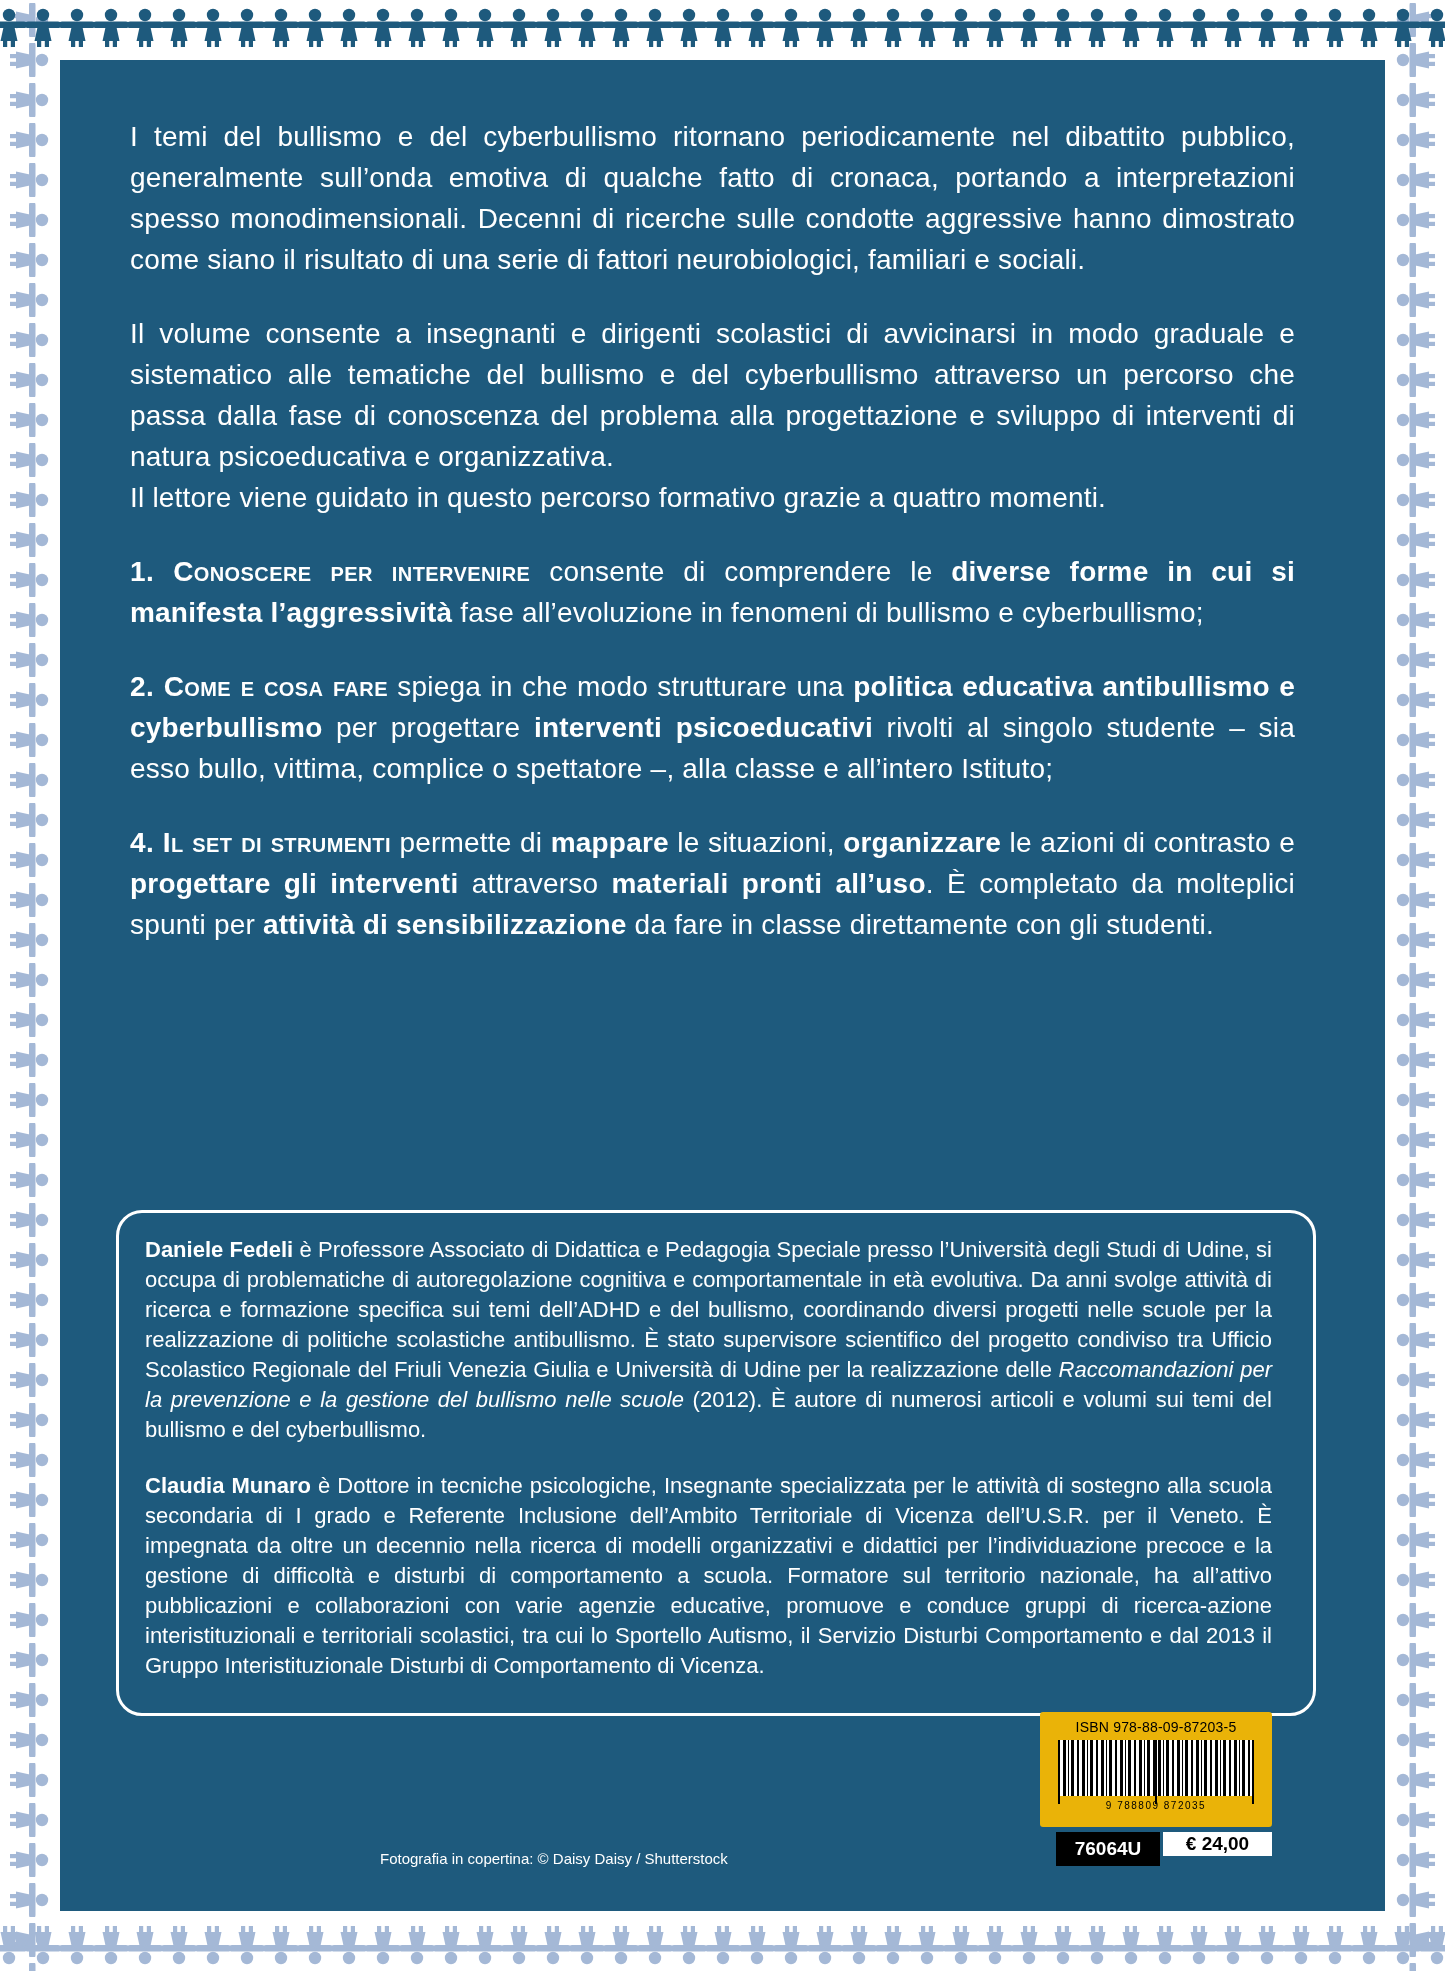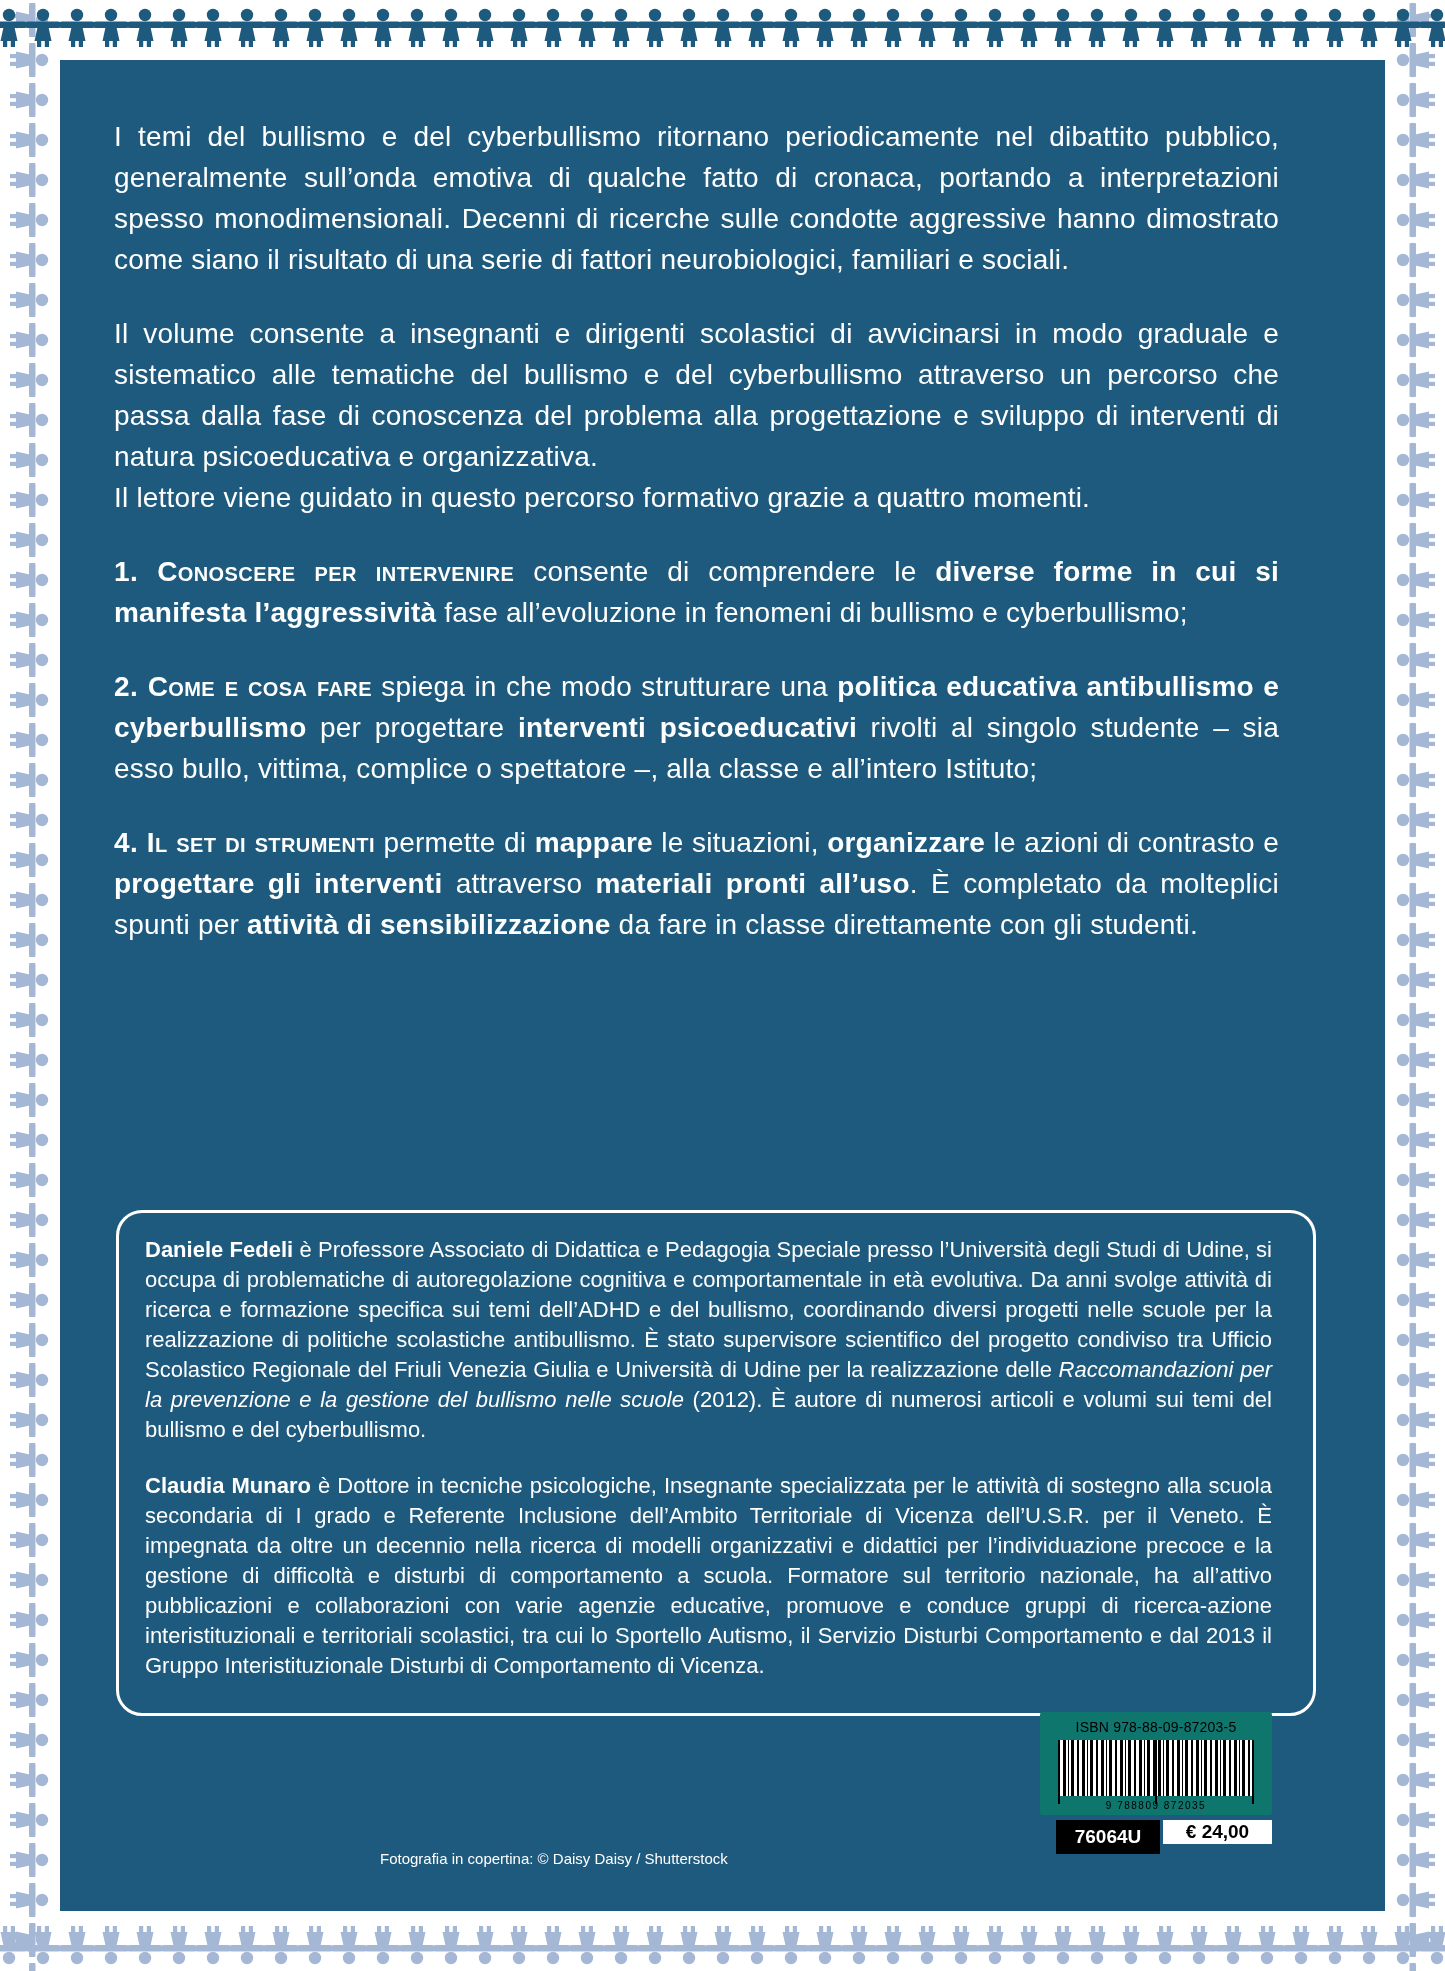--- a/index.html
+++ b/index.html
@@ -15,21 +15,21 @@
   
   .strip { position:absolute; display:flex; overflow:hidden; }
   .strip-top    { left:0; top:8px;    width:100%; height:42px; justify-content:center; }
   .strip-bottom { left:0; bottom:4px; width:100%; height:42px; justify-content:center; }
   .strip-left   { left:9px;  top:0; bottom:0; width:40px; flex-direction:column; align-items:center; }
   .strip-right  { right:9px; top:0; bottom:0; width:40px; flex-direction:column; align-items:center; }
   .doll { width:34px; height:40px; flex:none; fill:currentColor; }
 
   
   .blurb {
-    position:absolute; left:54px; top:56px; width:1165px;
+    position:absolute; left:70px; top:56px; width:1165px;
     color:#ffffff; font-size:28px; line-height:41px; text-align:justify;
     letter-spacing:0.2px;
   }
   .blurb p { margin:0 0 33px 0; }
   .blurb p.mb0 { margin-bottom:0; }
   .s-n  { font-weight:normal; }
   .s-b  { font-weight:bold; }
   .s-i  { font-style:italic; }
   .s-sc { font-weight:bold; font-variant:small-caps; letter-spacing:0.4px; }
 
@@ -42,21 +42,21 @@
   .author-box p { margin:0 0 26px 0; }
   .author-box p:last-child { margin-bottom:12px; }
 
   
   .photo-credit {
     position:absolute; left:320px; top:1790px; width:840px;
     text-align:left; color:#ffffff; font-size:15px;
   }
   .barcode-block { position:absolute; left:980px; top:1652px; width:232px; }
   .isbn-box {
-    background:#0f766e; border-radius:3px; padding:7px 10px 4px 10px;
+    background:#eab308; border-radius:3px; padding:7px 10px 16px 10px;
     text-align:center; color:#000000;
   }
   .isbn-label { font-size:14px; letter-spacing:0.2px; white-space:nowrap; }
   .barcode {
     position:relative; height:56px; margin:5px 8px 0 8px;
     background:repeating-linear-gradient(90deg,
       #000 0 2px, #fff 2px 5px, #000 5px 8px, #fff 8px 10px,
       #000 10px 11px, #fff 11px 13px, #000 13px 16px, #fff 16px 19px);
     overflow:visible;
   }

